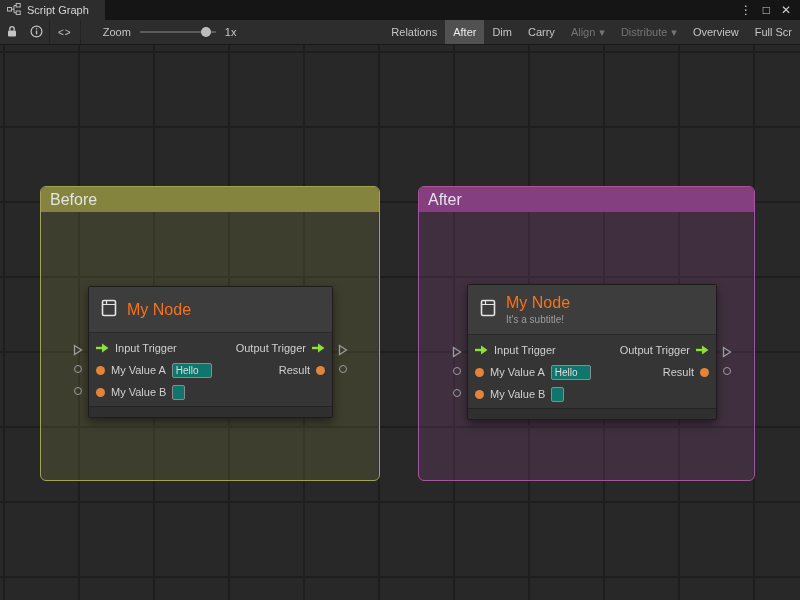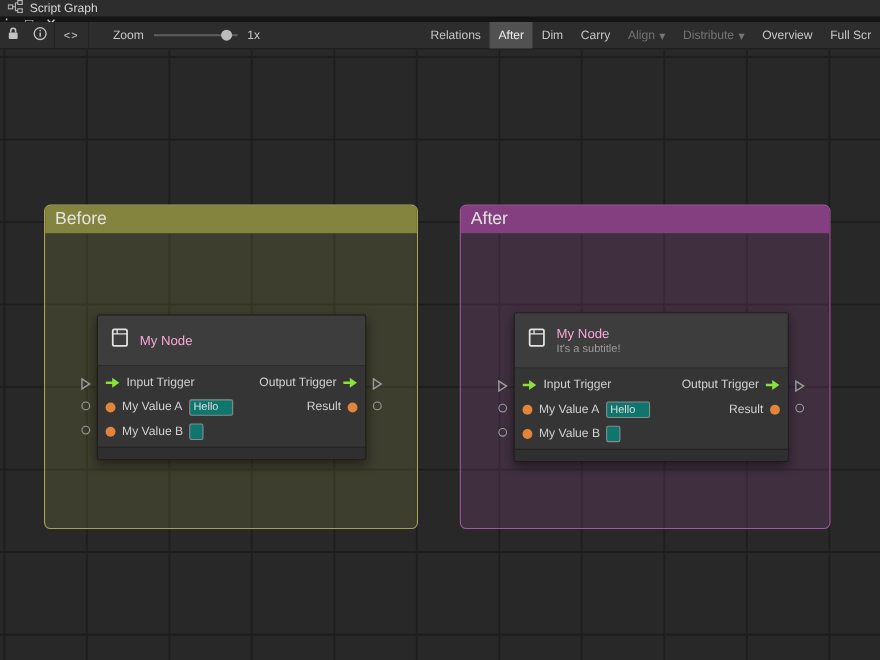--- a/index.html
+++ b/index.html
@@ -1,21 +1,21 @@
 <!DOCTYPE html>
 <html><head>
 <meta charset="utf-8">
 <style>
   * { margin:0; padding:0; box-sizing:border-box; }
   html,body { width:800px; height:600px; overflow:hidden; }
   body { font-family:"Liberation Sans", sans-serif; background:#282828; }
   .screen { position:relative; width:800px; height:600px; overflow:hidden; background:#282828; }
 
   
-  .tabbar { position:absolute; top:0; left:0; right:0; height:20px; background:#151515; display:flex; align-items:stretch;flex-direction:column; }
+  .tabbar { position:absolute; top:0; left:0; right:0; height:20px; background:#151515; display:flex; align-items:stretch; }
   .tab { display:flex; align-items:center; gap:6px; background:#2d2d2d; padding:0 16px 0 7px; font-size:11px; color:#d6d6d6; }
   .tab-spacer { flex:1; }
   .win-controls { display:flex; align-items:center; gap:11px; padding-right:9px; color:#cfcfcf; font-size:12px; }
   .win-controls span { cursor:default; line-height:1; }
 
   
   .toolbar { position:absolute; top:20px; left:0; right:0; height:25px; background:#2d2d2d; border-bottom:1px solid #191919; display:flex; align-items:center; font-size:11px; color:#c6c6c6; white-space:nowrap; }
   .tb-btn { height:100%; display:flex; align-items:center; padding:0 8px; gap:4px; }
   .tb-btn.icon-btn { padding:0 6px; }
   .tb-btn.active { background:#515151; color:#eee; }
@@ -42,21 +42,21 @@
   .group-header { height:25px; display:flex; align-items:center; padding:0 9px; font-size:16px; color:#e4e4e4; }
   .before .group-header { background:#84843f; }
   .after  .group-header { background:#843f80; }
 
   
   .node { position:absolute; background:#383838; border:1px solid #1c1c1c; border-radius:2px; box-shadow:0 4px 10px rgba(0,0,0,0.45); }
   .node-header { display:flex; align-items:center; gap:8px; padding:0 10px; background:#3d3d3d; border-bottom:1px solid #292929; }
   .node.nb .node-header { height:46px; }
   .node.na .node-header { height:50px; }
   .node-titles { display:flex; flex-direction:column; justify-content:center; }
-  .node-title { font-size:12px; color:#f9a8d4; }
+  .node-title { font-size:16px; color:#f97316; }
   .node-subtitle { font-size:10px; color:#9c9c9c; margin-top:2px; }
   .node-rows { background:#353535; padding:4px 0 3px; }
   .node-row { height:22px; display:flex; align-items:center; justify-content:space-between; padding:0 7px; font-size:11px; color:#d0d0d0; }
   .pside { display:flex; align-items:center; gap:6px; }
   .node-footer { height:11px; background:#2f2f2f; border-top:1px solid #242424; }
   .val-dot { width:9px; height:9px; border-radius:50%; background:#e2843a; flex:0 0 auto; }
   .inline-field { background:#0f766e; border:1px solid #8a8a8a; border-radius:2px; color:#dddddd; font-size:10px; height:15px; padding:0 3px; font-family:"Liberation Sans", sans-serif; }
   .fw-a { width:40px; }
   .fw-b { width:13px; }
 

